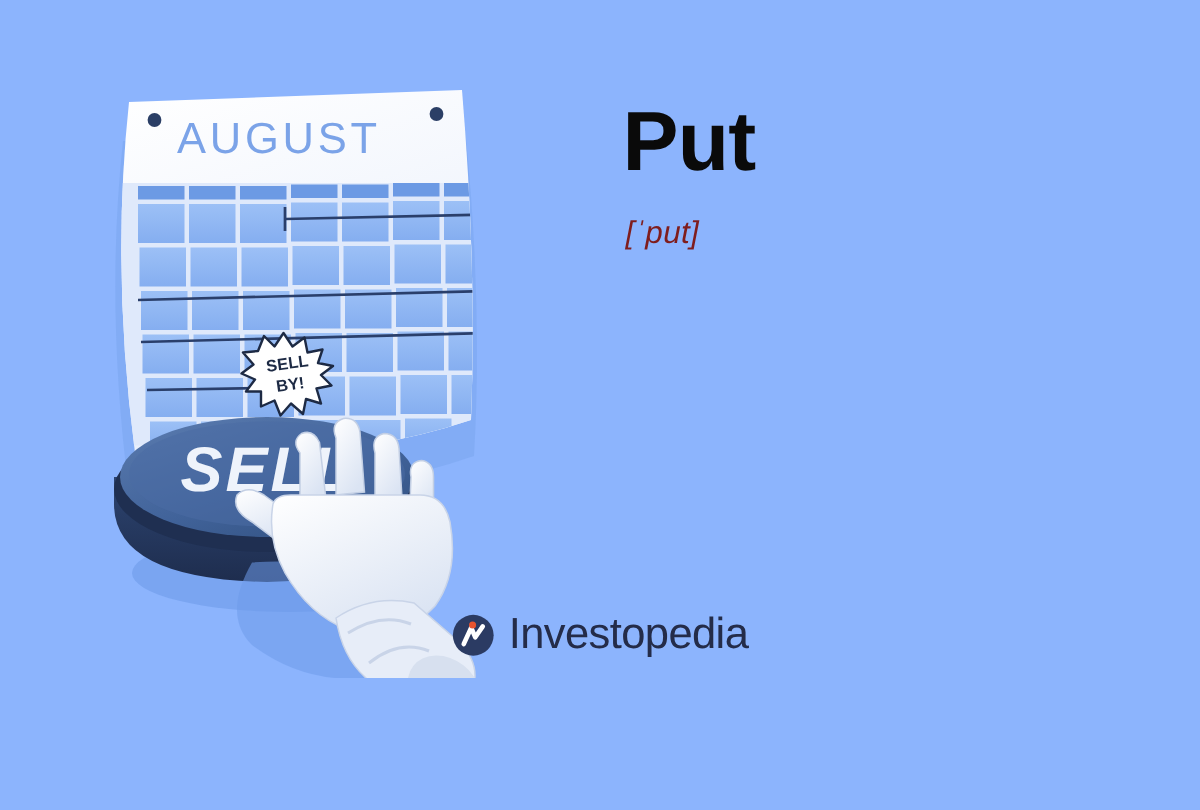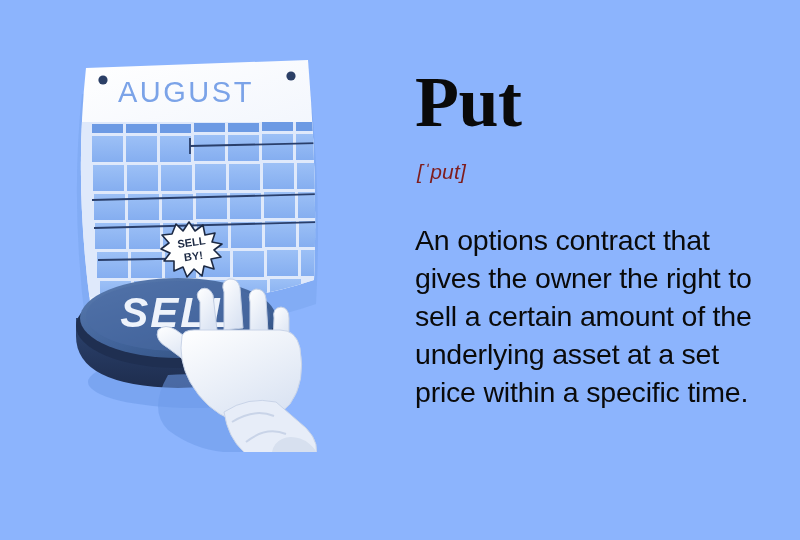--- a/index.html
+++ b/index.html
@@ -22,23 +22,23 @@
   }
 
   
   .text-col {
     position: absolute;
     left: 415px;
     top: 66px;
     width: 355px;
   }
   .term-title {
-    font-family: Liberation Serif, serif;
+    font-family: Liberation Sans, sans-serif;
     font-weight: bold;
-    font-size: 72px;
+    font-size: 56px;
     line-height: 1.0;
     color: #0a0a0a;
     letter-spacing: -0.5px;
     margin: 0;
   }
   .term-pron {
     font-family: "Liberation Sans", sans-serif;
     font-style: italic;
     font-size: 21px;
     color: #7f1d1d;
@@ -244,17 +244,24 @@
         <path d="M214,392 Q236,378 256,386" fill="none" stroke="#c9d4e8" stroke-width="2"></path>
         <path d="M228,412 Q248,396 268,404" fill="none" stroke="#c9d4e8" stroke-width="2"></path>
         <ellipse cx="278" cy="430" rx="26" ry="21" fill="#d7e0ef" transform="rotate(38 278 430)"></ellipse>
       </g>
     </svg>
   </div>
 
   <div class="text-col">
     <h1 class="term-title">Put</h1>
     <div class="term-pron">[ˈput]</div>
-    <p class="term-def">An options contract that gives the owner the right to sell a certain amount of the underlying asset at a set price within a specific time.</p>
   </div>
 
+  <div class="brand">
+    <svg class="brand-mark" viewBox="0 0 32 32">
+      <circle cx="16" cy="16" r="15" fill="#2b3b63"></circle>
+      <path d="M9 22.5 L14.5 10.5 L17.5 17.5 L23 9.5" stroke="#ffffff" stroke-width="3.4" fill="none" stroke-linecap="round" stroke-linejoin="round"></path>
+      <circle cx="15.5" cy="8.5" r="2.6" fill="#e8542f"></circle>
+    </svg>
+    <span class="brand-name">Investopedia</span>
+  </div>
 
 </div>
 
 </body></html>

